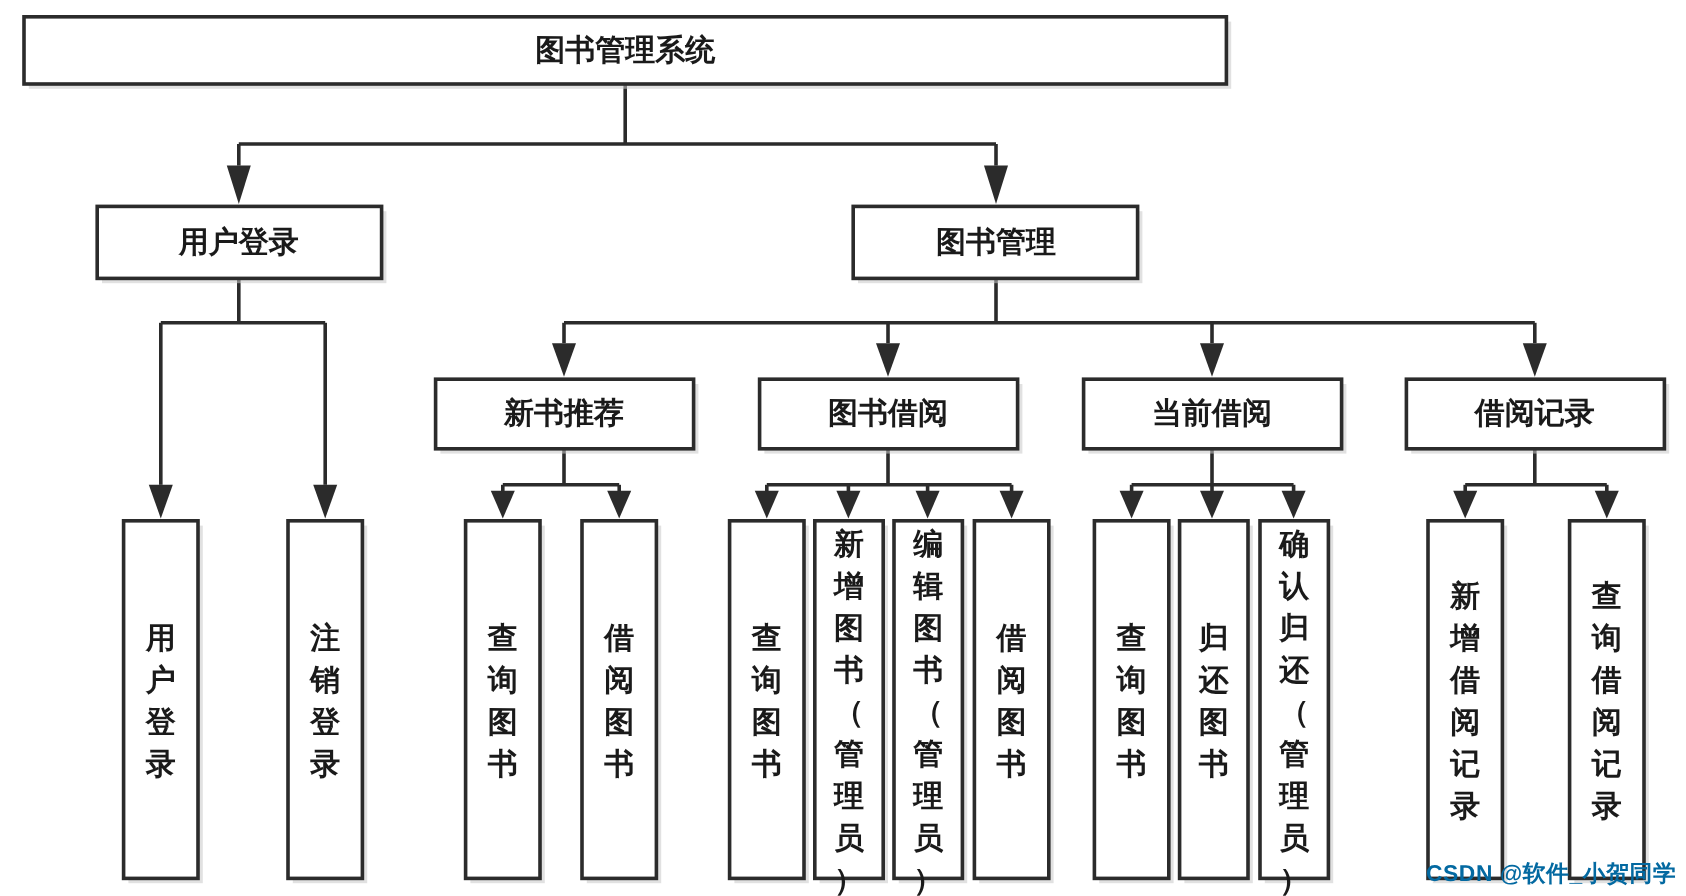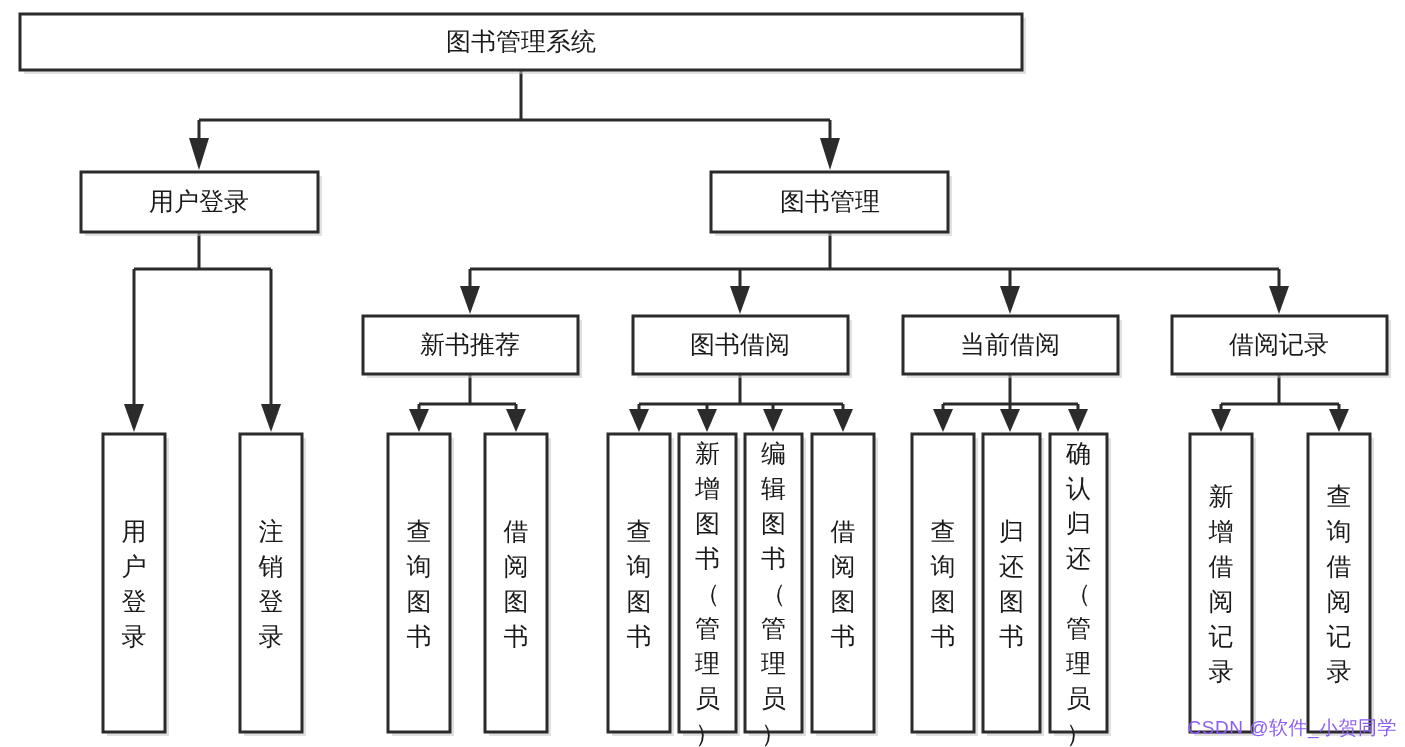--- a/index.html
+++ b/index.html
@@ -13,20 +13,21 @@
     font-family: "Liberation Sans", "DejaVu Sans", sans-serif;
     overflow: hidden;
     position: relative;
   }
   #diagram-root {
     position: absolute;
     left: 0;
     top: 0;
     width: 1405px;
     height: 747px;
+    font-weight: bold;
   }
   svg.diagram {
     display: block;
     width: 1405px;
     height: 747px;
   }
   .node-rect {
     fill: #ffffff;
     stroke: #2b2b2b;
     stroke-width: 3;
@@ -56,21 +57,21 @@
     fill: #1a1a1a;
     font-size: 25px;
     text-anchor: middle;
   }
   .watermark {
     position: absolute;
     right: 8px;
     bottom: 6px;
     font-family: "Liberation Sans", "DejaVu Sans", sans-serif;
     font-size: 19px;
-    color: #8b5cf6;
+    color: #0369a1;
     letter-spacing: 0.5px;
     white-space: nowrap;
   }
 </style>
 </head>
 <body>
 
 <div id="diagram-root">
   <svg class="diagram" viewBox="0 0 1405 747" xmlns="http://www.w3.org/2000/svg">
 

